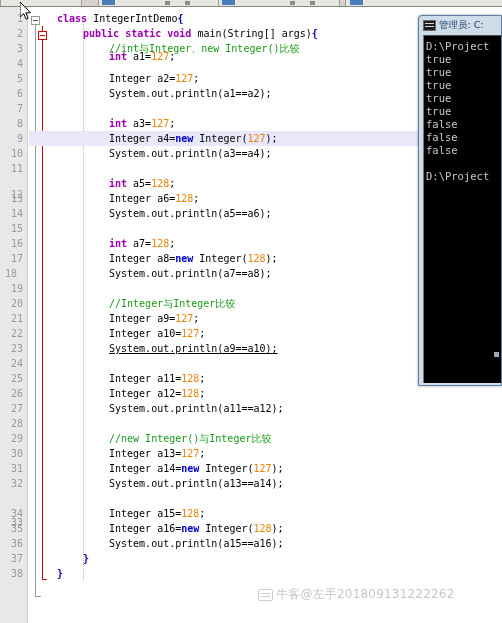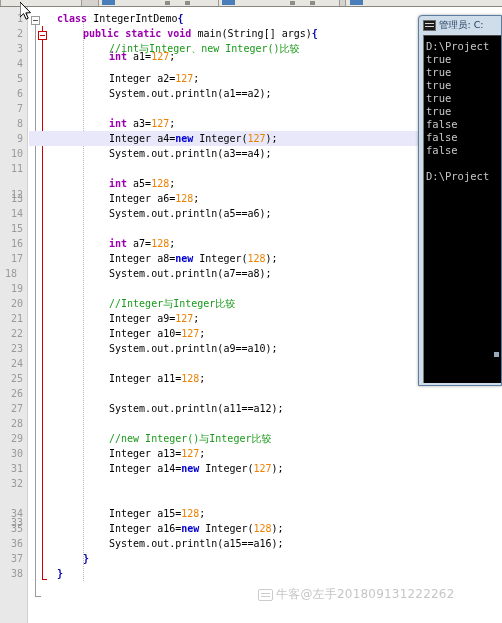--- a/index.html
+++ b/index.html
@@ -360,28 +360,30 @@
       <div class="cline" style="top: 184px; left: 52px;"><span class="plain">Integer a6=</span><span class="num">128</span><span class="plain">;</span></div>
       <div class="cline" style="top: 199px; left: 52px;"><span class="plain">System.out.println(a5==a6);</span></div>
       <div class="cline" style="top: 214px; left: 0px;"></div>
       <div class="cline" style="top: 229px; left: 52px;"><span class="kw">int</span><span class="plain"> a7=</span><span class="num">128</span><span class="plain">;</span></div>
       <div class="cline" style="top: 244px; left: 52px;"><span class="plain">Integer a8=</span><span class="kw2">new</span><span class="plain"> Integer</span><span class="brk">(</span><span class="num">128</span><span class="brk">)</span><span class="plain">;</span></div>
       <div class="cline" style="top: 259px; left: 52px;"><span class="plain">System.out.println(a7==a8);</span></div>
       <div class="cline" style="top: 274px; left: 0px;"></div>
       <div class="cline" style="top: 289px; left: 52px;"><span class="cmt">//Integer与Integer比较</span></div>
       <div class="cline" style="top: 304px; left: 52px;"><span class="plain">Integer a9=</span><span class="num">127</span><span class="plain">;</span></div>
       <div class="cline" style="top: 319px; left: 52px;"><span class="plain">Integer a10=</span><span class="num">127</span><span class="plain">;</span></div>
-      <div class="cline" style="top: 334px; left: 52px;"><span class="plain">System.out.println(a9==a10);</span></div>
+      <div class="cline" style="top: 334px; left: 52px; text-decoration: underline;"><span class="plain">System.out.println(a9==a10);</span></div>
       <div class="cline" style="top: 349px; left: 0px;"></div>
       <div class="cline" style="top: 364px; left: 52px;"><span class="plain">Integer a11=</span><span class="num">128</span><span class="plain">;</span></div>
+      <div class="cline" style="top: 379px; left: 52px;"><span class="plain">Integer a12=</span><span class="num">128</span><span class="plain">;</span></div>
       <div class="cline" style="top: 394px; left: 52px;"><span class="plain">System.out.println(a11==a12);</span></div>
       <div class="cline" style="top: 409px; left: 0px;"></div>
       <div class="cline" style="top: 424px; left: 52px;"><span class="cmt">//new Integer()与Integer比较</span></div>
       <div class="cline" style="top: 439px; left: 52px;"><span class="plain">Integer a13=</span><span class="num">127</span><span class="plain">;</span></div>
       <div class="cline" style="top: 454px; left: 52px;"><span class="plain">Integer a14=</span><span class="kw2">new</span><span class="plain"> Integer</span><span class="brk">(</span><span class="num">127</span><span class="brk">)</span><span class="plain">;</span></div>
+      <div class="cline" style="top: 469px; left: 52px;"><span class="plain">System.out.println(a13==a14);</span></div>
       <div class="cline" style="top: 484px; left: 0px;"></div>
       <div class="cline" style="top: 499px; left: 52px;"><span class="plain">Integer a15=</span><span class="num">128</span><span class="plain">;</span></div>
       <div class="cline" style="top: 514px; left: 52px;"><span class="plain">Integer a16=</span><span class="kw2">new</span><span class="plain"> Integer</span><span class="brk">(</span><span class="num">128</span><span class="brk">)</span><span class="plain">;</span></div>
       <div class="cline" style="top: 529px; left: 52px;"><span class="plain">System.out.println(a15==a16);</span></div>
       <div class="cline" style="top: 544px; left: 26px;"><span class="brace">}</span></div>
       <div class="cline" style="top: 559px; left: 0px;"><span class="brace">}</span></div>
     </div>
 </div>
 
 <div id="console-win">

